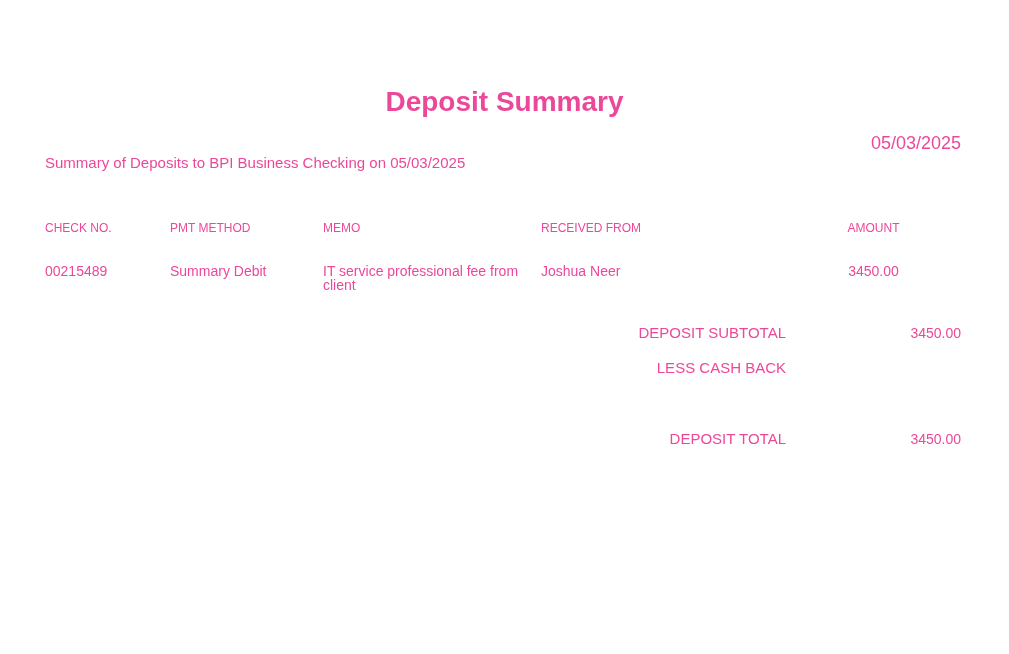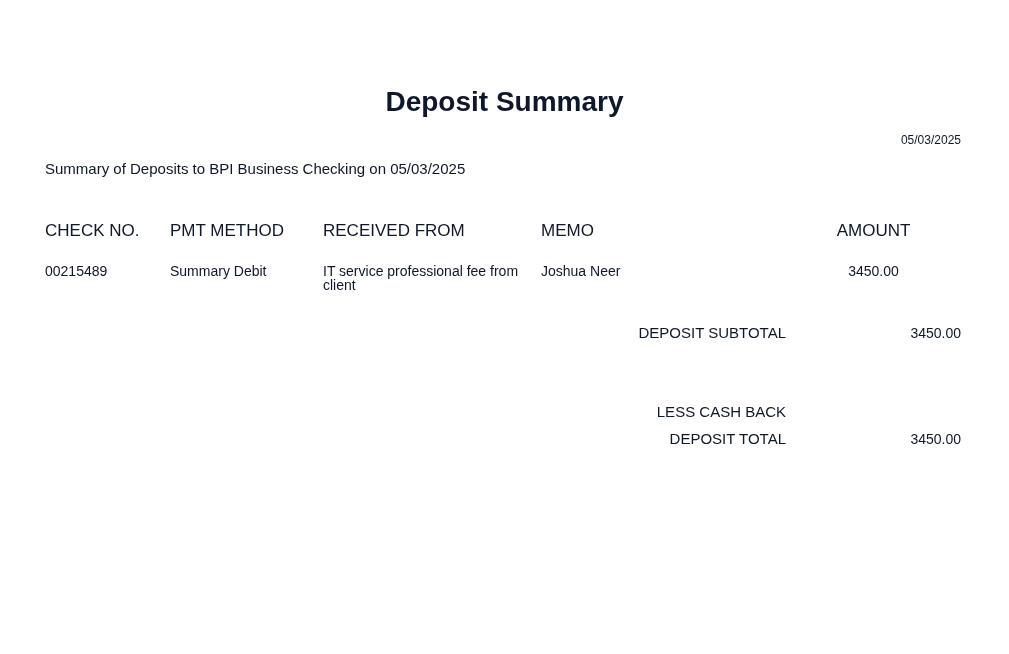--- a/index.html
+++ b/index.html
@@ -6,62 +6,62 @@
     margin: 0;
     padding: 0;
     background: #ffffff;
   }
   .page {
     position: relative;
     width: 1009px;
     height: 654px;
     background: #ffffff;
     font-family: "Liberation Sans", "DejaVu Sans", sans-serif;
-    color: #0f172a;
+    color: #ec4899;
     overflow: hidden;
   }
   .doc-title {
     position: absolute;
     left: 0;
     right: 0;
     top: 88px;
     text-align: center;
     font-size: 28px;
     font-weight: bold;
     line-height: 1;
   }
   .doc-date {
     position: absolute;
     right: 48px;
     top: 134px;
-    font-size: 12px;
+    font-size: 18px;
     line-height: 1;
     text-align: right;
   }
   .doc-subtitle {
     position: absolute;
     left: 45px;
-    top: 161px;
+    top: 155px;
     font-size: 15px;
     line-height: 1;
   }
   .grid-row {
     position: absolute;
     left: 45px;
     width: 916px;
     display: grid;
     grid-template-columns: 125px 153px 218px 1fr 175px;
     line-height: 1;
   }
   .grid-row .col-amount {
     text-align: center;
   }
   .header-row {
     top: 222px;
-    font-size: 17px;
+    font-size: 12px;
   }
   .data-row {
     top: 264px;
     font-size: 14px;
   }
   .summary-row {
     position: absolute;
     left: 45px;
     width: 916px;
     display: flex;
@@ -73,39 +73,39 @@
     width: 741px;
     text-align: right;
     font-size: 15px;
   }
   .summary-row .summary-value {
     width: 175px;
     text-align: right;
     font-size: 14px;
   }
   .row-subtotal { top: 325px; }
-  .row-cashback { top: 360px; margin-top: 44px; }
+  .row-cashback { top: 360px; }
   .row-total    { top: 431px; }
 </style>
 </head>
 <body>
 
 <div class="page">
 
   <div class="doc-title">Deposit Summary</div>
 
   <div class="doc-date">05/03/2025</div>
 
   <div class="doc-subtitle">Summary of Deposits to BPI Business Checking on 05/03/2025</div>
 
   <div class="grid-row header-row">
     <div>CHECK NO.</div>
     <div>PMT METHOD</div>
+    <div>MEMO</div>
     <div>RECEIVED FROM</div>
-    <div>MEMO</div>
     <div class="col-amount">AMOUNT</div>
   </div>
 
   <div class="grid-row data-row">
     <div>00215489</div>
     <div>Summary Debit</div>
     <div>IT service professional fee from client</div>
     <div>Joshua Neer</div>
     <div class="col-amount">3450.00</div>
   </div>

